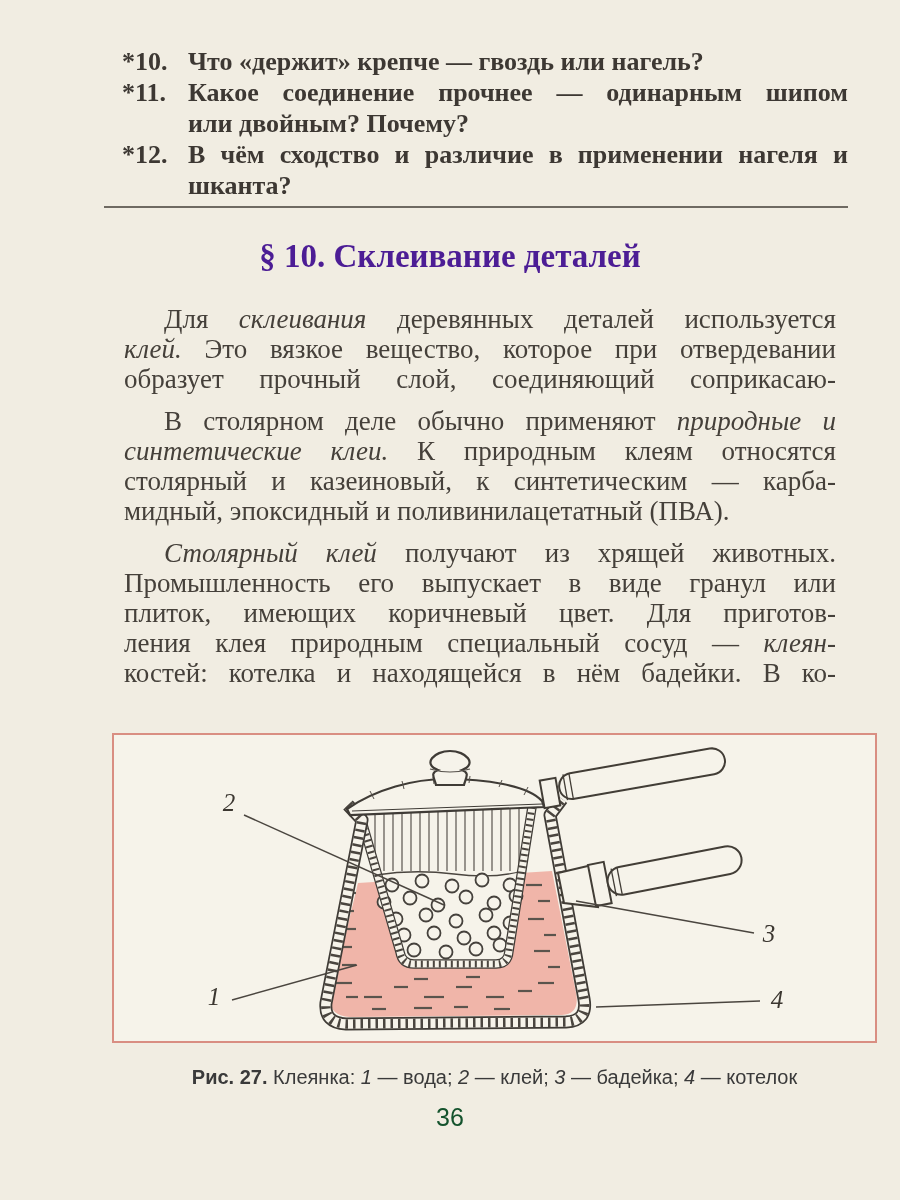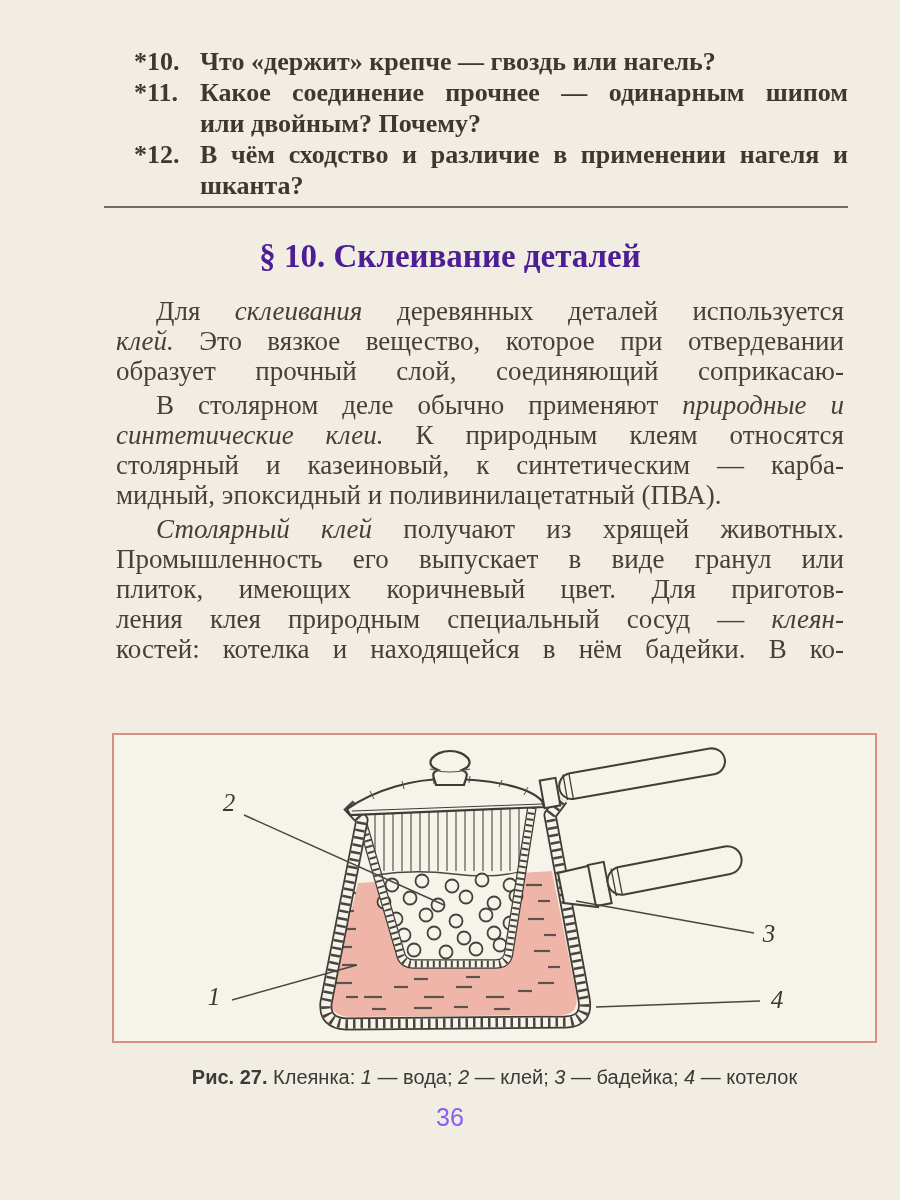--- a/index.html
+++ b/index.html
@@ -10,21 +10,21 @@
     font-family:"Liberation Serif", serif;
     color:#45403a;
     overflow:hidden;
   }
   
   .questions {
     position:absolute; left:122px; top:46px; width:726px;
     font-weight:bold; font-size:26px; line-height:31px; color:#3d3833;
   }
   .q-row { display:flex; }
-  .q-num { flex:none; width:66px;margin-left:12px; }
+  .q-num { flex:none; width:66px; }
   .q-text { flex:1; min-width:0; }
   .line { display:block; }
   .j { text-align:justify; text-align-last:justify; }
   .ind { padding-left:40px; }
   .it { font-style:italic; }
   
   .rule {
     position:absolute; left:104px; top:206px; width:744px; height:2px;
     background:#6f6a62;
   }
@@ -32,21 +32,21 @@
   .heading {
     position:absolute; left:0; top:238px; width:900px;
     text-align:center; font-weight:bold; font-size:33px;
     color:#4c1d95;
   }
   
   .body-text {
     position:absolute; left:112px; top:292px; width:736px;
     font-size:27px; line-height:30px;
   }
-  .para { margin:4px; }
+  .para { margin:12px; }
   
   .figure {
     position:absolute; left:112px; top:733px; width:761px; height:306px;
     border:2px solid #d98e82; background:#f6f3ea;
   }
   .figure svg { display:block; width:761px; height:306px; }
   .fig-num {
     font-family:"Liberation Serif", serif; font-style:italic;
     font-size:25px; fill:#3b3630;
   }
@@ -55,21 +55,21 @@
     position:absolute; left:112px; top:1066px; width:765px;
     text-align:center; font-family:"Liberation Sans", sans-serif;
     font-size:20px; color:#3a3a3a;
   }
   .cap-b { font-weight:bold; }
   .cap-i { font-style:italic; }
   
   .page-num {
     position:absolute; left:0; top:1103px; width:900px;
     text-align:center; font-family:"Liberation Sans", sans-serif;
-    font-size:25px; color:#8b5cf6;
+    font-size:25px; color:#14532d;
   }
 </style>
 </head>
 <body>
 
 <div class="questions">
     <div class="q-row">
       <span class="q-num">*10.</span>
       <div class="q-text">
         <div class="line">Что «держит» крепче — гвоздь или нагель?</div>

